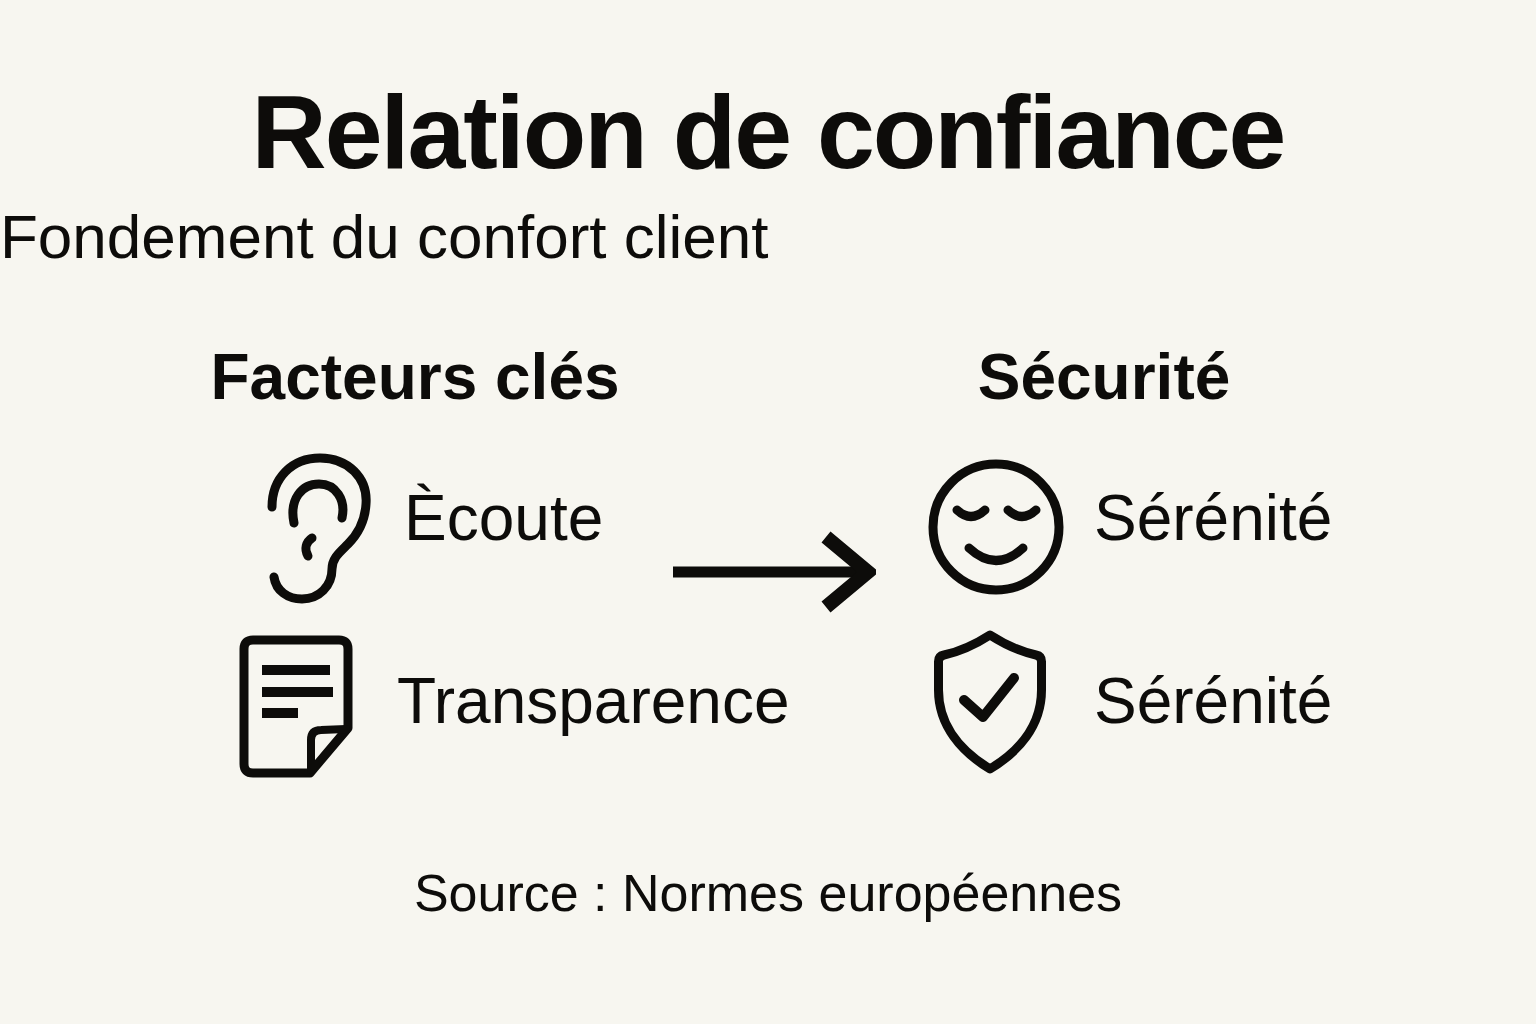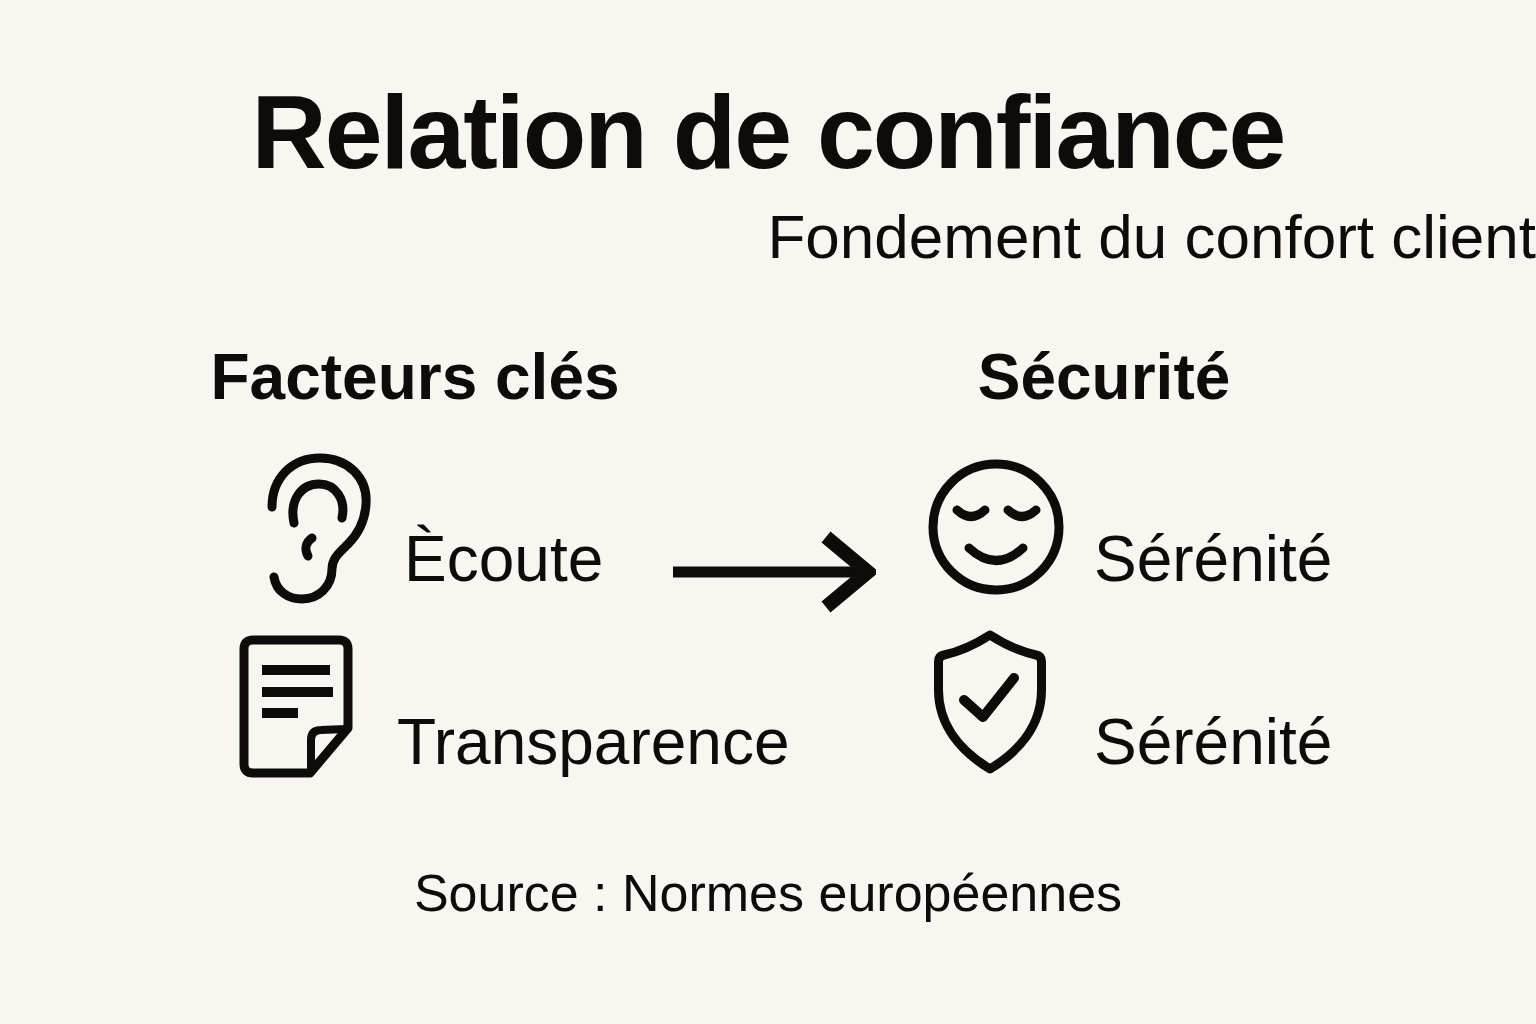--- a/index.html
+++ b/index.html
@@ -22,21 +22,21 @@
     left: 0; top: 76px; width: 1536px;
     text-align: center;
     font-size: 104px;
     line-height: 112px;
     font-weight: 700;
     letter-spacing: -2px;
     white-space: nowrap;
   }
   .subtitle {
     left: 0; top: 203px; width: 1536px;
-    text-align: right;
+    text-align: left;
     font-size: 62px;
     line-height: 68px;
     font-weight: 400;
     white-space: nowrap;
   }
   .col-heading {
     top: 344px;
     width: 500px;
     text-align: center;
     font-size: 64px;
@@ -44,21 +44,20 @@
     font-weight: 700;
     white-space: nowrap;
   }
   .heading-left  { left: 165px; }
   .heading-right { left: 854px; }
   .item-label {
     font-size: 64px;
     line-height: 70px;
     font-weight: 500;
     white-space: nowrap;
-    margin-top: 41px;
   }
   .label-ecoute       { left: 404px;  top: 483px; }
   .label-transparence { left: 397px;  top: 666px; }
   .label-serenite     { left: 1094px; top: 483px; }
   .label-securite     { left: 1094px; top: 666px; }
   .icon-ear      { left: 258px; top: 447px; width: 128px; height: 160px; }
   .icon-document { left: 236px; top: 634px; width: 124px; height: 146px; }
   .icon-face     { left: 924px; top: 452px; width: 144px; height: 150px; }
   .icon-shield   { left: 926px; top: 628px; width: 128px; height: 148px; }
   .icon-arrow    { left: 664px; top: 528px; width: 212px; height: 86px; }

